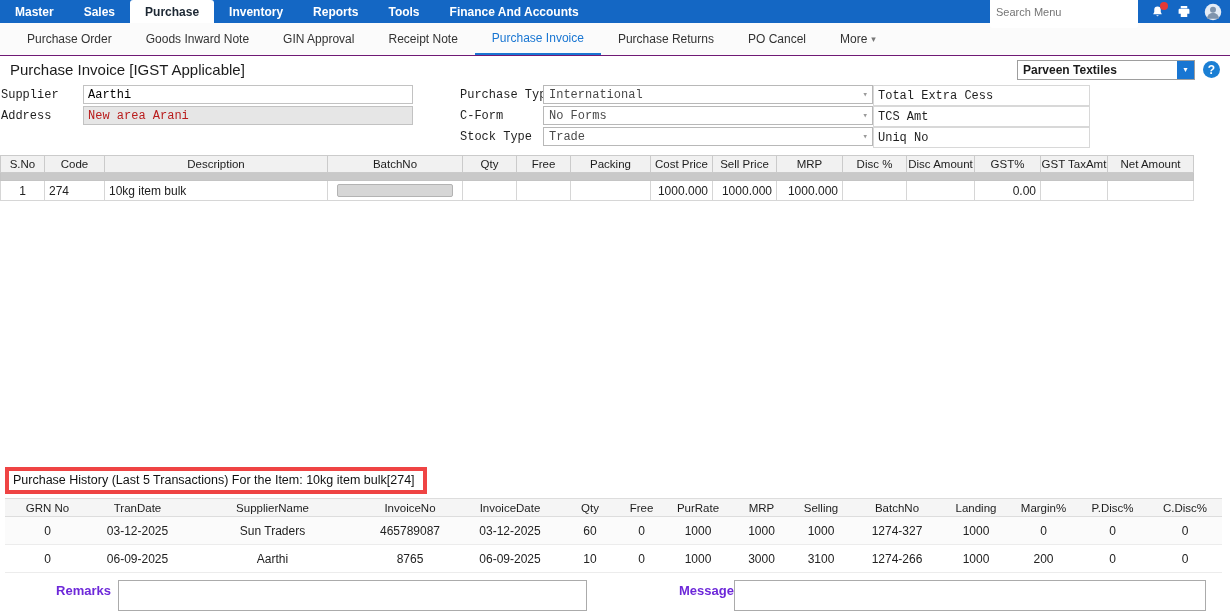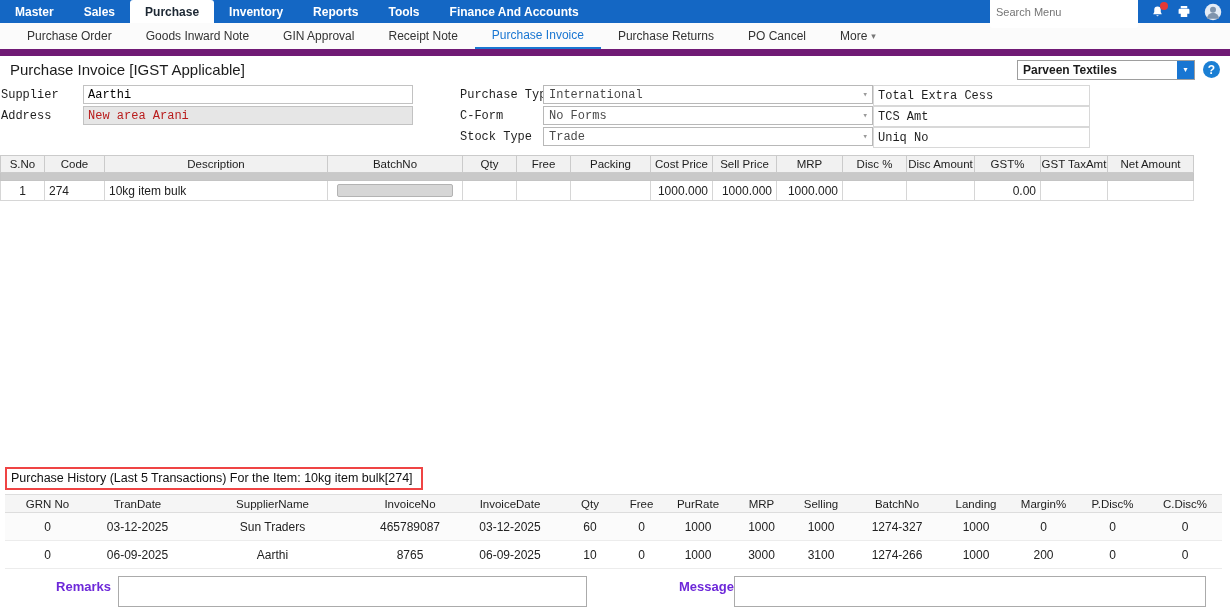--- a/index.html
+++ b/index.html
@@ -10,21 +10,21 @@
   .topnav { height:23px; background:#1467c4; display:flex; align-items:stretch; color:#fff; }
   .topnav .menus { display:flex; align-items:stretch; }
   .menu-item { padding:8px 15px; display:flex; align-items:center; font-size:12px; font-weight:bold; cursor:pointer; white-space:nowrap; }
   .menu-item.active { background:#fff; color:#1c2733; border-radius:3px 3px 0 0; }
   .topnav .right { margin-left:auto; display:flex; align-items:center; gap:13px; padding-right:8px; }
   .search-box { width:148px; height:17px; border:none; border-radius:3px; font-size:11px; padding:16px 6px; outline:none; }
   .icon-btn { position:relative; display:flex; align-items:center; cursor:pointer; }
   .badge-dot { position:absolute; top:-3px; right:-4px; width:8px; height:8px; background:#e53935; border-radius:50%; }
 
   
-  .subnav { height:33px; background:#fbfbfb; border-bottom:7px solid #701a75; display:flex; align-items:stretch; padding-left:10px; }
+  .subnav { height:33px; background:#fbfbfb; border-bottom:1px solid #701a75; display:flex; align-items:stretch; padding-left:10px; }
   .subnav-item { padding:0 17px; display:flex; align-items:center; gap:4px; font-size:12px; color:#333; cursor:pointer; }
   .subnav-item.active { color:#1976d2; border-bottom:2px solid #1976d2; }
   .caret { color:#777; font-size:9px; }
 
   
   .titlebar { height:27px; display:flex; align-items:center; padding:0 10px; }
   .page-title { font-size:15px; font-weight:500; color:#1c1c1c; }
   .titlebar .right { margin-left:auto; display:flex; align-items:center; gap:8px; }
   .company-select { width:178px; height:20px; border:1px solid #9e9e9e; background:#fff; display:flex; align-items:center; }
   .company-select .val { flex:1; padding:0 5px; font-weight:bold; font-size:12px; color:#1c1c1c; overflow:hidden; white-space:nowrap; }
@@ -48,21 +48,21 @@
   .items { width:1193px; margin-top:2px; }
   .items th { background:#f1f1f1; border:1px solid #cbcbcb; height:17px; font-size:11.5px; font-weight:400; color:#1d1d1d; overflow:hidden; white-space:nowrap; }
   .items td { border:1px solid #d6d6d6; height:20px; font-size:12px; padding:0 4px; overflow:hidden; white-space:nowrap; }
   .items tr.strip td { height:8px; padding:0; background:#c9c9c9; border:1px solid #c4c4c4; }
   .num { text-align:right; }
   .ctr { text-align:center; }
   .batch-disabled { width:92%; height:13px; margin:0 auto; background:#d6d6d6; border:1px solid #b3b3b3; border-radius:2px; }
 
   
   .spacer { height:266px; }
-  .hist-title { display:inline-block; margin-left:5px; border:2px solid #ef4444; padding:2px 8px 3px 4px; font-size:12.5px; color:#111; }
+  .hist-title { display:inline-block; margin-left:5px; border:4px solid #ef4444; padding:2px 8px 3px 4px; font-size:12.5px; color:#111; }
   .history { width:1217px; margin:4px 0 0 5px; }
   .history th { background:#f5f5f5; border-top:1px solid #ddd; border-bottom:1px solid #ddd; height:18px; font-size:11.5px; font-weight:400; color:#1d1d1d; white-space:nowrap; overflow:hidden; }
   .history td { height:28px; text-align:center; font-size:12px; border-bottom:1px solid #ececec; white-space:nowrap; overflow:hidden; }
   .history tr.r0 td { background:#fbfbfb; }
 
   
   .footer { display:flex; margin-top:7px; align-items:flex-start; }
   .f-lbl { font-size:13px; font-weight:bold; color:#6d28d9; padding-top:3px; }
   .f-lbl.remarks { width:118px; text-align:right; padding-right:7px; }
   .f-lbl.message { width:55px; margin-left:92px; text-align:right; padding-right:7px; }

